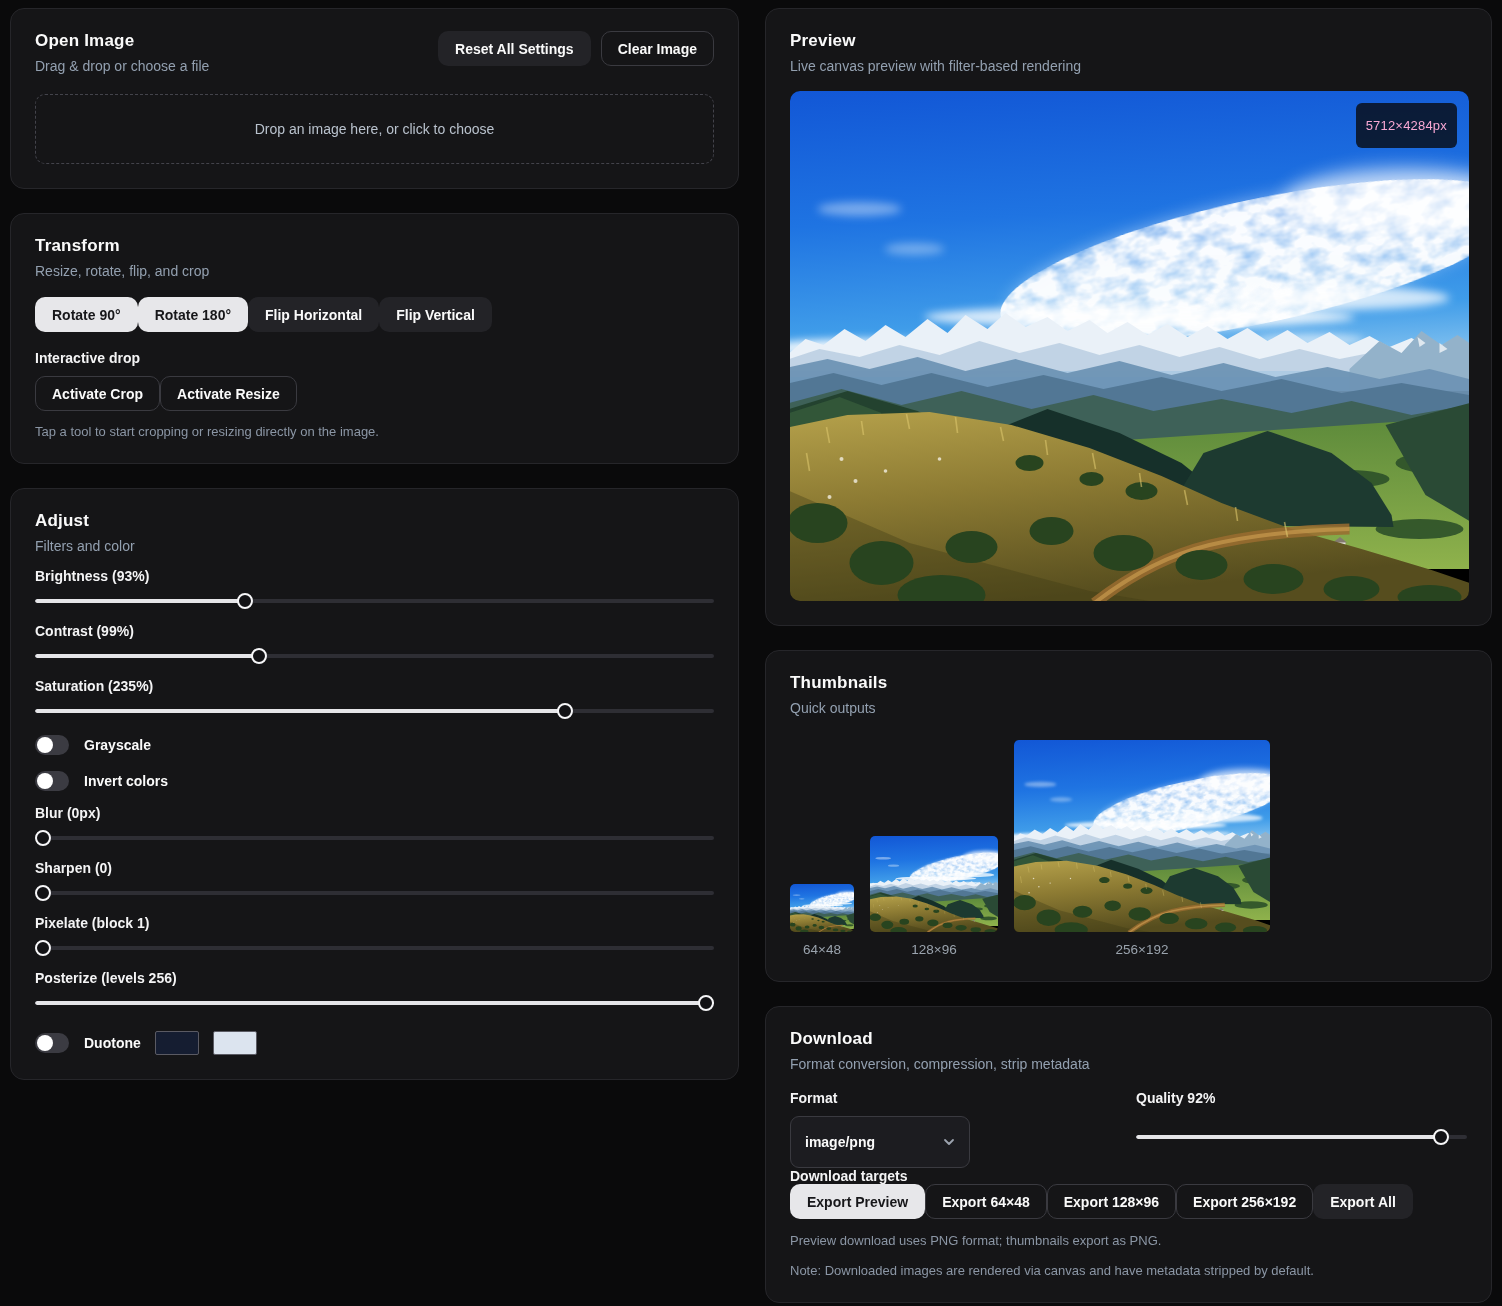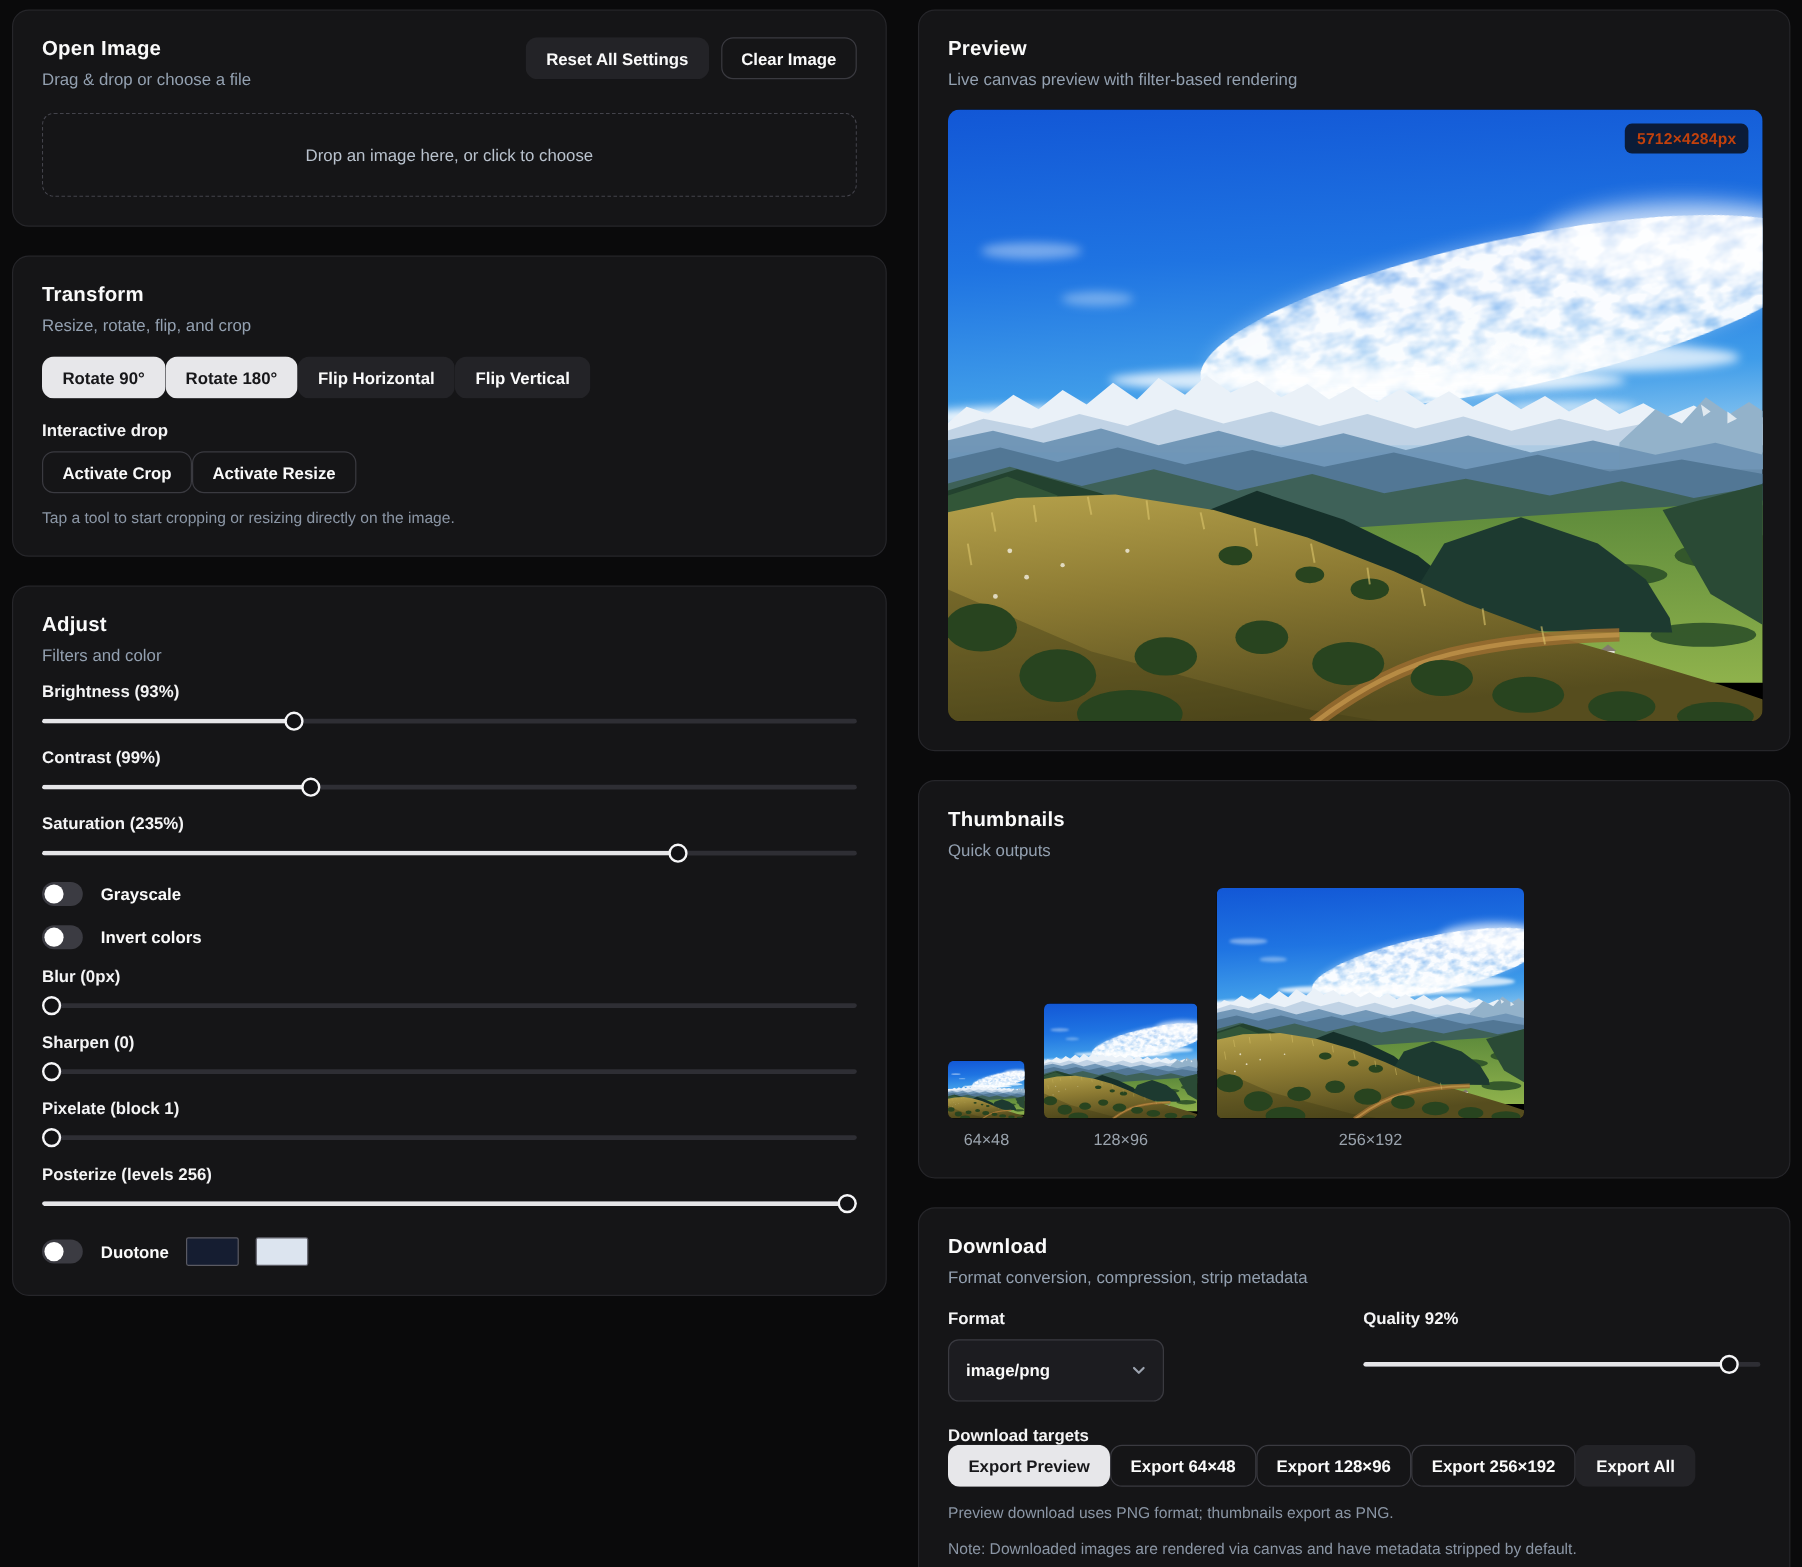--- a/index.html
+++ b/index.html
@@ -61,44 +61,44 @@
   .toggle { width:34px; height:20px; border-radius:999px; background:#3b3b42; position:relative; cursor:pointer; flex:none; }
   .toggle .knob { position:absolute; top:2px; left:2px; width:16px; height:16px; border-radius:50%; background:#ffffff; }
   .toggle-label { margin-left:15px; font-weight:700; font-size:14px; color:#fafafa; }
   .swatch { width:44px; height:24px; border:1px solid #5a5a63; border-radius:2px; margin-left:14px; cursor:pointer; }
 
   
   .preview-wrap { position:relative; margin-top:17px; width:679px; height:510px; border-radius:10px; overflow:hidden; background:#000; }
   .preview-wrap svg { display:block; width:100%; height:100%; }
   .dim-badge {
     position:absolute; top:12px; right:12px;
-    background:rgba(8,12,20,.82); color:#c2410c;
-    font-size:13px; font-weight:700; letter-spacing:.2px;
-    padding:5px 10px; border-radius:6px;
+    background:rgba(8,12,20,.82); color:#f9a8d4;
+    font-size:13px; font-weight:400; letter-spacing:.2px;
+    padding:15px 10px; border-radius:6px;
   }
 
   
   .thumb-row { display:flex; align-items:flex-end; gap:16px; margin-top:24px; padding-left:0; }
   .thumb-item { display:flex; flex-direction:column; align-items:center; }
   .thumb-img { border-radius:5px; overflow:hidden; background:#000; }
   .thumb-img svg { display:block; width:100%; height:100%; }
   .thumb-label { margin-top:10px; font-size:13.5px; color:#9aa3ad; }
 
   
   .dl-grid { display:grid; grid-template-columns:346px 1fr; margin-top:18px; }
   .select {
     margin-top:10px; width:180px; height:52px;
     background:#1c1c20; border:1px solid #3a3a40; border-radius:9px;
     display:flex; align-items:center; justify-content:space-between;
     padding:0 12px 0 14px; cursor:pointer;
     font-weight:700; font-size:14px; color:#fafafa;
   }
   .chev { width:16px; height:16px; color:#9ca3af; flex:none; }
   .quality-slider-wrap { margin-top:23px; }
-  .targets-label { margin-top:20px; }
+  .targets-label { }
   .dl-buttons { }
   .note1 { margin-top:14px; }
   .note2 { margin-top:15px; }
 </style>
 </head>
 <body>
 
 <svg width="0" height="0" style="position:absolute" aria-hidden="true">
   <defs>
     <linearGradient id="g-sky" x1="0" y1="0" x2="0.12" y2="1">

